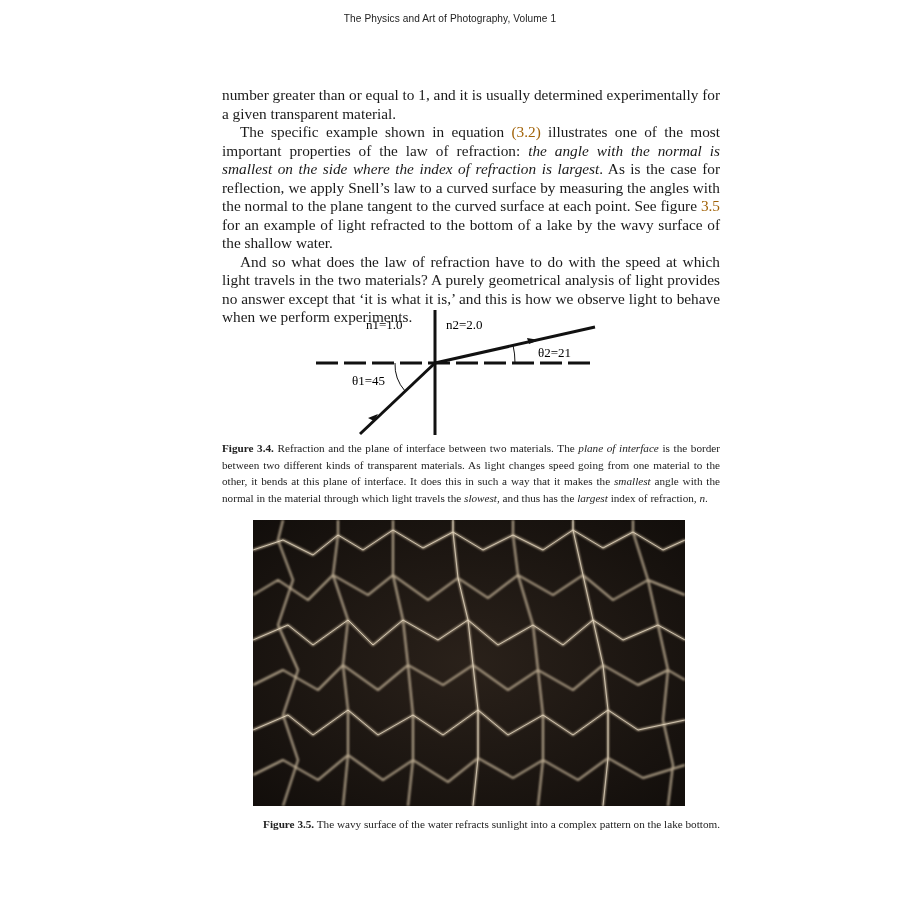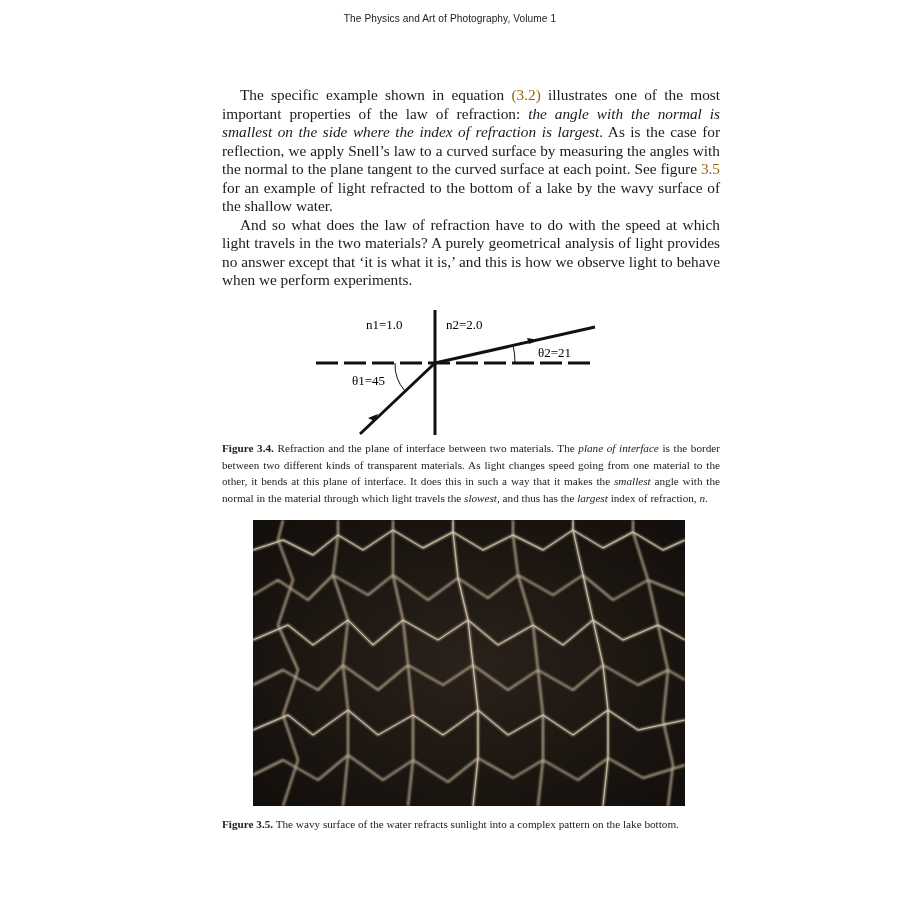--- a/index.html
+++ b/index.html
@@ -6,32 +6,33 @@
   body { width:900px; height:900px; background:#ffffff; position:relative; overflow:hidden; font-family:"Liberation Serif", "DejaVu Serif", serif; color:#1a1a1a; }
   .running-head { position:absolute; top:12px; left:0; width:900px; text-align:center; font-family:"Liberation Sans", "DejaVu Sans", sans-serif; font-size:11.5px; color:#222; letter-spacing:0.1px; transform:scaleX(0.88); }
   .body-text { position:absolute; left:222px; top:86px; width:498px; font-size:15.3px; line-height:18.5px; text-align:justify; }
   .body-text p { margin:0; }
   .body-text p.indent { text-indent:18px; }
   .ref { color:#a16207; }
   .diagram { position:absolute; left:308px; top:305px; width:300px; height:135px; }
   .diagram svg { width:300px; height:135px; }
   .caption { position:absolute; left:222px; font-size:11.2px; line-height:16.5px; text-align:justify; color:#222;font-family:Liberation Serif, serif; }
   .cap1 { top:440px; width:498px; }
-  .cap2 { top:816px; width:498px; text-align:left; }
+  .cap2 { top:816px; width:498px; text-align:right; }
   .caption b { font-weight:bold; }
   .photo { position:absolute; left:253px; top:520px; width:432px; height:286px; background:#1c1612; overflow:hidden; }
   .photo svg { width:432px; height:286px; display:block; }
   .page-num { position:absolute; top:860px; left:12px; width:900px; text-align:right; font-size:14px; color:#333;padding-left:40px; }
 </style>
 </head>
 <body>
 
 <div class="running-head">The Physics and Art of Photography, Volume 1</div>
 
 <div class="body-text">
+  <p>number greater than or equal to 1, and it is usually determined experimentally for a given transparent material.</p>
   <p class="indent"><span>The specific example shown in equation </span><span class="ref">(3.2)</span><span> illustrates one of the most important properties of the law of refraction: </span><i>the angle with the normal is smallest on the side where the index of refraction is largest</i><span>. As is the case for reflection, we apply Snell’s law to a curved surface by measuring the angles with the normal to the plane tangent to the curved surface at each point. See figure </span><span class="ref">3.5</span><span> for an example of light refracted to the bottom of a lake by the wavy surface of the shallow water.</span></p>
   <p class="indent">And so what does the law of refraction have to do with the speed at which light travels in the two materials? A purely geometrical analysis of light provides no answer except that ‘it is what it is,’ and this is how we observe light to behave when we perform experiments.</p>
 </div>
 
 <div class="diagram">
   <svg viewBox="0 0 300 135">
     <line x1="127" y1="5" x2="127" y2="130" stroke="#111" stroke-width="3"></line>
     <line x1="8" y1="58" x2="287" y2="58" stroke="#111" stroke-width="3" stroke-dasharray="22,6"></line>
     <line x1="52" y1="129" x2="127" y2="58" stroke="#111" stroke-width="3"></line>
     <polygon points="66,116 60,113 70,109" fill="#111"></polygon>

